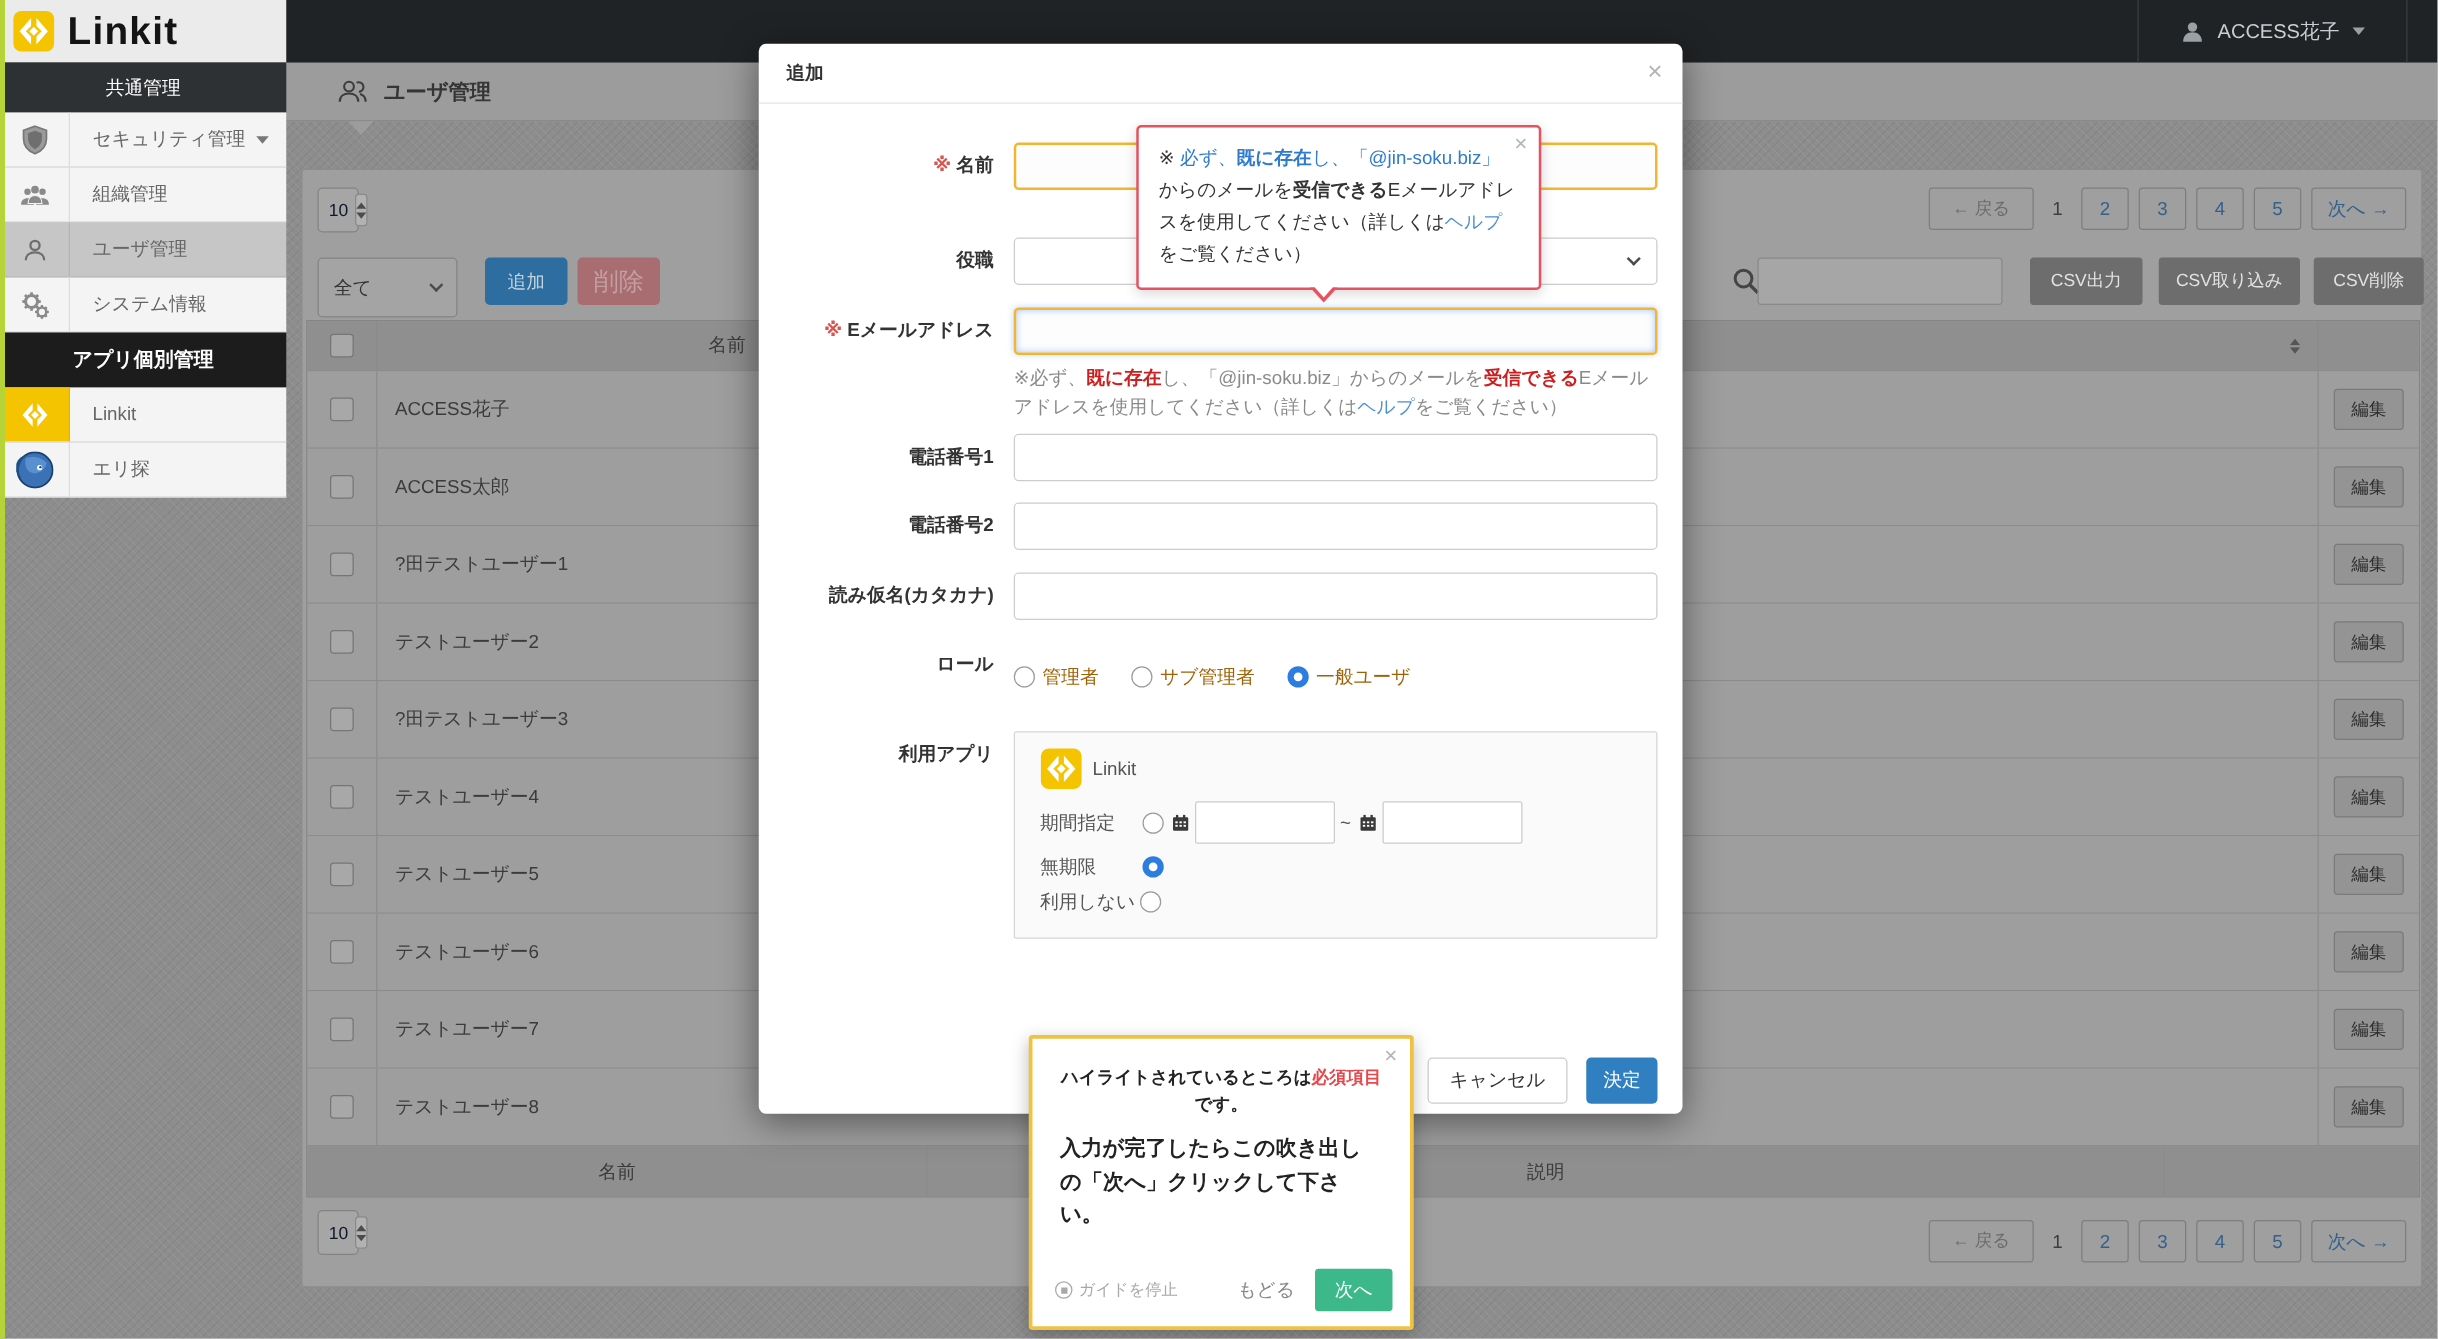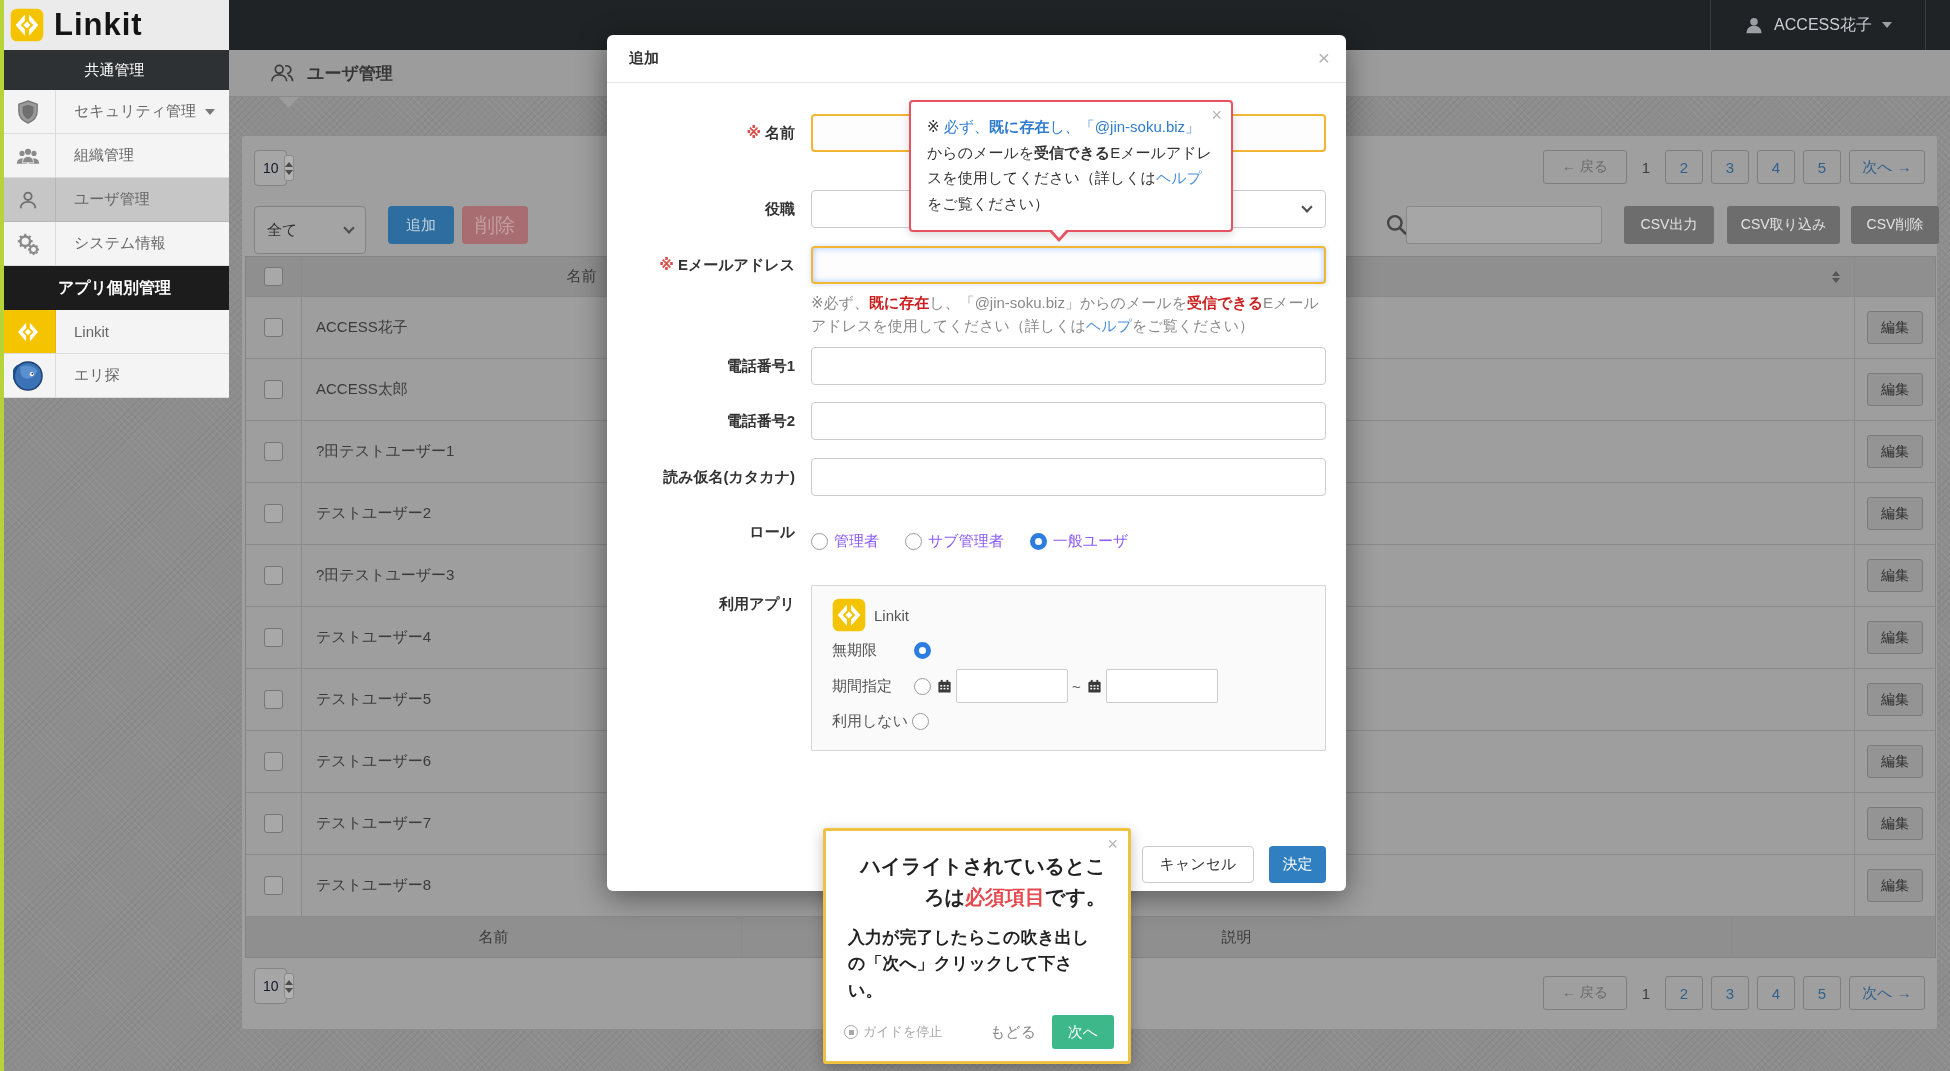--- a/index.html
+++ b/index.html
@@ -101,21 +101,21 @@
   .glow { box-shadow:inset 0 0 6px rgba(90,150,250,.55), 0 0 5px rgba(90,150,250,.35); }
   .f-select { display:flex; align-items:center; justify-content:flex-end; padding-right:14px; }
   .email-note { position:absolute; left:204px; top:256px; width:520px; font-size:15px; color:#8a8a8a;
     line-height:1.55; }
   .note-red { color:#cc2020; font-weight:bold; }
   .note-bold { font-weight:bold; }
   .link { color:#4a90d9; }
   .radio { width:17px; height:17px; border-radius:50%; border:1px solid #9b9b9b; background:#fff; display:inline-block; }
   .radio.on { border:5px solid #2d7ce0; }
   .role-row { position:absolute; left:204px; top:497px; display:flex; gap:26px; align-items:center; }
-  .role-opt { display:flex; gap:6px; align-items:center; font-size:15px; color:#8b5cf6; }
+  .role-opt { display:flex; gap:6px; align-items:center; font-size:15px; color:#a16207; }
   .apps-box { position:absolute; left:204px; top:550px; width:515px; height:166px; background:#fafafa;
     border:1px solid #d5d5d5; border-radius:2px; padding:12px 20px; }
   .apps-app { display:flex; align-items:center; gap:8px; font-size:15px; color:#555; }
   .apps-row { display:flex; align-items:center; margin-top:9px; font-size:15px; color:#555; }
   .apps-row .lbl { width:82px; }
   .date-input { width:112px; height:34px; border:1px solid #ccc; border-radius:2px; background:#fff; margin:0 4px; }
   .btn-cancel { position:absolute; left:535px; top:811px; width:112px; height:37px; background:#fff;
     border:1px solid #ccc; border-radius:4px; font-size:15px; color:#333;
     display:flex; align-items:center; justify-content:center; }
   .btn-submit { position:absolute; left:662px; top:811px; width:57px; height:37px; background:#2f7fc1;
@@ -129,21 +129,21 @@
   .tip-red-x { position:absolute; right:9px; top:4px; color:#b5b5b5; font-size:18px; line-height:1; }
   .tip-tail-outer { position:absolute; left:1048px; top:230px; width:0; height:0; z-index:12;
     border-left:11px solid transparent; border-right:11px solid transparent; border-top:12px solid #e65260; }
   .tip-tail-inner { position:absolute; left:1051px; top:229px; width:0; height:0; z-index:13;
     border-left:8px solid transparent; border-right:8px solid transparent; border-top:9px solid #fff; }
   
   .tip-guide { position:absolute; left:823px; top:828px; width:308px; height:236px; background:#fff;
     border:3px solid #f0c243; border-radius:3px; z-index:14; padding:20px 22px 12px 22px;
     box-shadow:0 4px 14px rgba(0,0,0,.25); overflow:hidden; }
   .tip-guide-x { position:absolute; right:10px; top:4px; color:#b5b5b5; font-size:18px; line-height:1; }
-  .guide-p1 { text-align:right; font-size:20px; font-weight:600; color:#222; line-height:1.55; }
+  .guide-p1 { text-align:center; font-size:14px; font-weight:600; color:#222; line-height:1.55; }
   .guide-red { color:#e5484d; }
   .guide-p2 { text-align:left; font-size:17px; font-weight:600; color:#222; line-height:1.55; margin-top:12px; }
   .guide-foot { position:absolute; left:18px; right:14px; bottom:12px; display:flex; align-items:center; }
   .stop-guide { display:flex; align-items:center; gap:5px; color:#a8a8a8; font-size:13px; }
   .stop-ico { width:14px; height:14px; border:1.5px solid #a8a8a8; border-radius:50%;
     display:flex; align-items:center; justify-content:center; }
   .stop-ico span { width:5px; height:5px; background:#a8a8a8; display:block; }
   .guide-back { margin-left:auto; color:#888; font-size:15px; }
   .guide-next { margin-left:16px; width:62px; height:34px; background:#3cb88a; border-radius:3px;
     color:#fff; font-size:15px; display:flex; align-items:center; justify-content:center; }
@@ -505,24 +505,20 @@
       <div class="apps-app">
         <svg width="34" height="34" viewBox="0 0 48 48">
           <rect x="1" y="1" width="46" height="46" rx="9" fill="#f5c400"></rect>
           <polygon points="21,9 8,24 21,39 21,30 15,24 21,18" fill="#fff"></polygon>
           <polygon points="27,9 40,24 27,39 27,30 33,24 27,18" fill="#fff"></polygon>
           <polygon points="24,19 29,24 24,29 19,24" fill="#fff"></polygon>
         </svg>
         <span>Linkit</span>
       </div>
       <div class="apps-row">
-        <span class="lbl">無期限</span>
-        <span class="radio on"></span>
-      </div>
-      <div class="apps-row">
         <span class="lbl">期間指定</span>
         <span class="radio"></span>
         <svg width="15" height="15" viewBox="0 0 16 16" style="margin-left:6px;">
           <rect x="1.5" y="3" width="13" height="11.5" rx="1" fill="#3a3a3a"></rect>
           <rect x="4" y="1" width="2" height="3.5" fill="#3a3a3a"></rect>
           <rect x="10" y="1" width="2" height="3.5" fill="#3a3a3a"></rect>
           <g fill="#fff">
               <rect x="3.5" y="6.5" width="2" height="1.6"></rect>
               <rect x="7" y="6.5" width="2" height="1.6"></rect>
               <rect x="10.5" y="6.5" width="2" height="1.6"></rect>
@@ -542,20 +538,24 @@
               <rect x="7" y="6.5" width="2" height="1.6"></rect>
               <rect x="10.5" y="6.5" width="2" height="1.6"></rect>
               <rect x="3.5" y="9.5" width="2" height="1.6"></rect>
               <rect x="7" y="9.5" width="2" height="1.6"></rect>
               <rect x="10.5" y="9.5" width="2" height="1.6"></rect>
             </g>
         </svg>
         <input class="date-input" type="text" style="">
       </div>
       <div class="apps-row">
+        <span class="lbl">無期限</span>
+        <span class="radio on"></span>
+      </div>
+      <div class="apps-row">
         <span>利用しない</span>
         <span class="radio" style="margin-left:4px;"></span>
       </div>
     </div>
 
     <div class="btn-cancel">キャンセル</div>
     <div class="btn-submit">決定</div>
   </div>
 
   <div class="tip-red">

